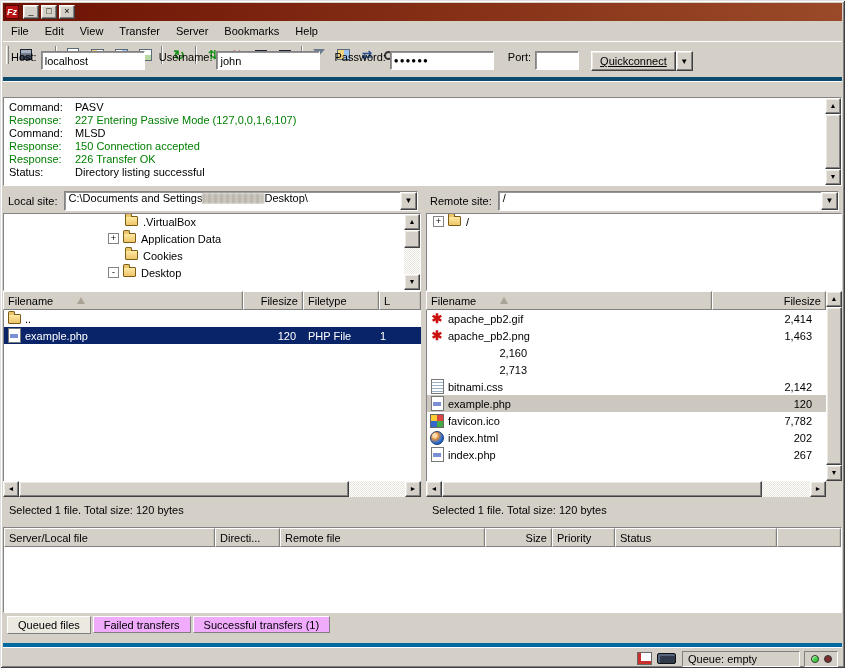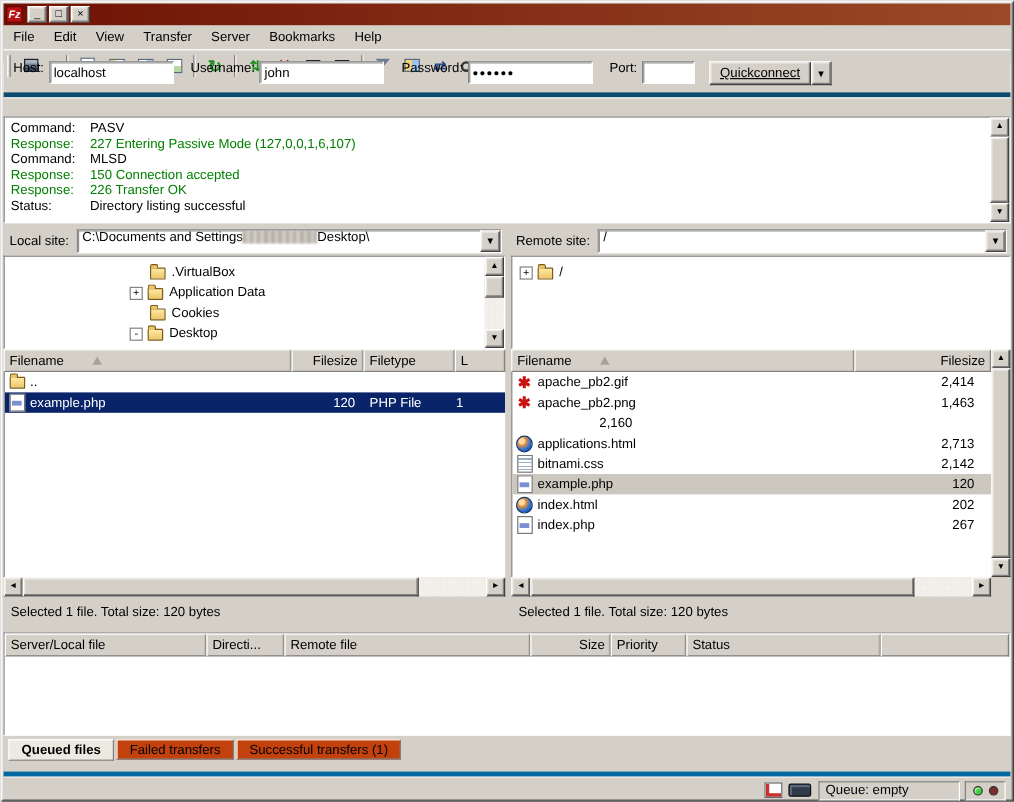--- a/index.html
+++ b/index.html
@@ -111,21 +111,21 @@
                border-color:#fff #404040 #404040 #fff; box-shadow: inset -1px -1px 0 #808080, inset 1px 1px 0 #ece9e0;
                font-size:8px; line-height:16px; text-align:center; }
   .redacted { display:inline-block; width:62px; height:11px; vertical-align:middle;
               background:repeating-linear-gradient(90deg,#b5b1a8 0 3px,#d0ccc3 3px 6px); filter:blur(1px); }
 
   
   .tree { position:absolute; top:213px; height:78px; background:#fff; border:1px solid;
           border-color:#848284 #fff #fff #848284; overflow:hidden; }
   .tree.local { left:3px; width:418px; }
   .tree.remote { left:426px; width:416px; }
-  .trow { height:17px; display:flex; align-items:flex-end; font-size:11px; white-space:nowrap; }
+  .trow { height:17px; display:flex; align-items:flex-start; font-size:11px; white-space:nowrap; }
   .expander { width:11px; height:11px; flex:none; background:#fff; border:1px solid #848284;
               font-size:9px; line-height:9px; text-align:center; margin-right:4px; color:#000; }
   .fold { position:relative; width:13px; height:10px; flex:none; background:linear-gradient(#ffe9a2,#edc56a);
           border:1px solid #7a5c16; border-radius:1px; margin-right:5px; }
   .fold::before { content:""; position:absolute; left:-1px; top:-4px; width:5px; height:3px;
           background:#edc56a; border:1px solid #7a5c16; border-bottom:0; border-radius:2px 2px 0 0; }
   .ind-a { padding-left:121px; } .ind-b { padding-left:104px; } .ind-r { padding-left:6px; }
 
   
   .hdr { position:absolute; top:291px; height:19px; display:flex; }
@@ -168,28 +168,28 @@
   
   .pstatus { position:absolute; top:500px; height:20px; font-size:11px; padding:4px 0 0 6px; }
   .pstatus.local { left:3px; width:418px; } .pstatus.remote { left:426px; width:416px; }
   .vsplit { position:absolute; left:421px; top:188px; width:5px; height:309px; }
   .corner { position:absolute; left:826px; top:481px; width:16px; height:16px; background:#d4d0c8; }
 
   
   .queue { position:absolute; left:3px; top:527px; right:3px; height:86px; background:#fff;
            border:1px solid; border-color:#848284 #fff #fff #848284; }
   .qhdr { display:flex; height:18px; }
-  .qc-0 { width:168px; } .qc-1 { width:65px; } .qc-2 { width:205px; }
+  .qc-0 { width:211px; } .qc-1 { width:65px; } .qc-2 { width:205px; }
   .qc-3 { width:67px; justify-content:flex-end; } .qc-4 { width:63px; } .qc-5 { width:162px; } .qc-f { flex:1; }
 
   
   .tabs { position:absolute; left:3px; top:616px; right:3px; height:18px; display:flex; gap:2px; padding-left:4px; }
-  .tab { background:#c2410c; border:1px solid; border-color:#fff #808080 #808080 #fff;
+  .tab { background:#f0abfc; border:1px solid; border-color:#fff #808080 #808080 #fff;
          padding:2px 10px 0 10px; font-size:11px; height:17px; }
-  .tab.active { font-weight:bold; background:#ece9e0; height:18px; }
+  .tab.active { font-weight:normal; background:#ece9e0; height:18px; }
 
   
   .statusbar { position:absolute; left:3px; right:3px; bottom:3px; height:22px;
                border-top:4px solid #0369a1; box-shadow: inset 0 1px 0 #fff; }
   .sb-panel { position:absolute; top:4px; height:16px; border:1px solid; border-color:#808080 #fff #fff #808080;
               font-size:11px; line-height:14px; }
   .queue-panel { right:42px; width:118px; padding-left:5px; }
   .led-panel { right:4px; width:34px; display:flex; align-items:center; justify-content:center; gap:5px; }
   .led { width:8px; height:8px; border-radius:50%; border:1px solid #333; }
   .led.ok { background:#3fd03f; box-shadow: inset 1px 1px 1px #bdf7bd; }
@@ -455,39 +455,42 @@
         <span class="r-name">
           <span class="fico ic-img"></span>
           <span>apache_pb2.png</span>
         </span>
         <span class="r-size">1,463</span>
       </div>
     <div class="frow">
         <span class="r-size">2,160</span>
       </div>
     <div class="frow">
-        <span class="r-name">
-          <span class="fico ic-html"></span>
-          <span>applications.html</span>
-        </span>
         <span class="r-size">2,713</span>
       </div>
     <div class="frow">
         <span class="r-name">
           <span class="fico ic-css"></span>
           <span>bitnami.css</span>
         </span>
         <span class="r-size">2,142</span>
       </div>
     <div class="frow rsel">
         <span class="r-name">
           <span class="fico ic-php"></span>
           <span>example.php</span>
         </span>
         <span class="r-size">120</span>
+      </div>
+    <div class="frow">
+        <span class="r-name">
+          <span class="fico ic-ico"></span>
+          <span>favicon.ico</span>
+        </span>
+        <span class="r-size">7,782</span>
       </div>
     <div class="frow">
         <span class="r-name">
           <span class="fico ic-html"></span>
           <span>index.html</span>
         </span>
         <span class="r-size">202</span>
       </div>
     <div class="frow">
         <span class="r-name">

